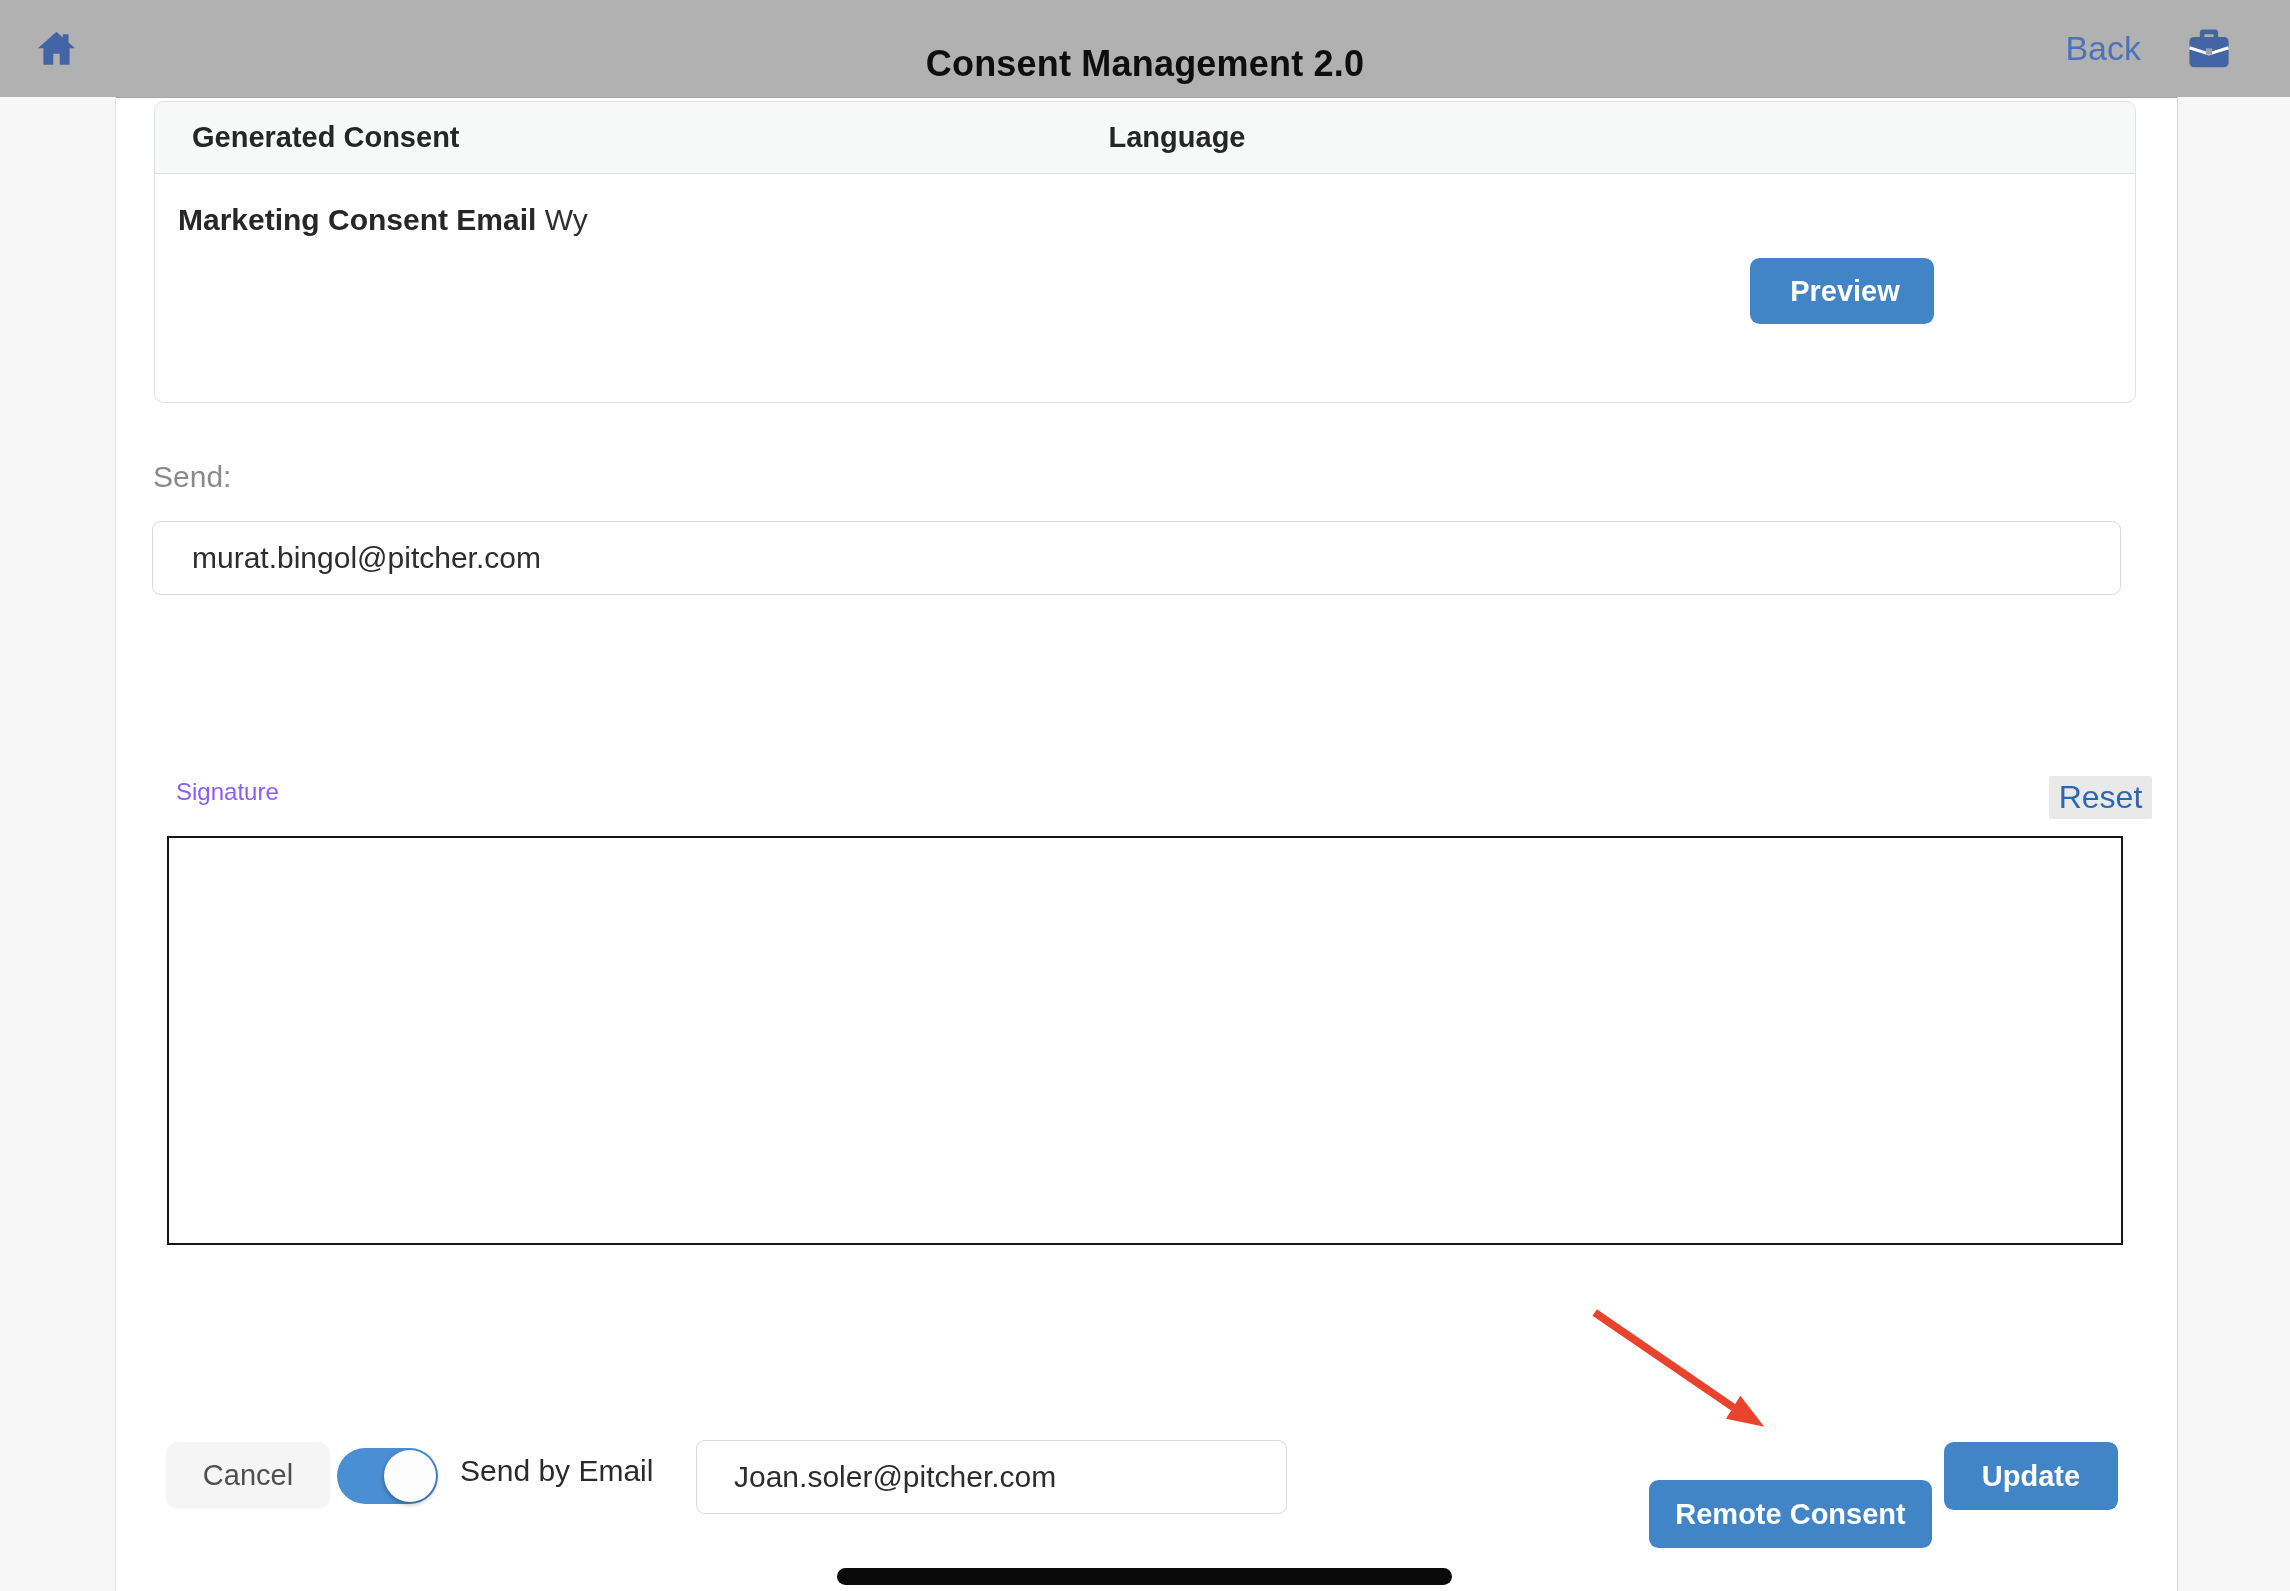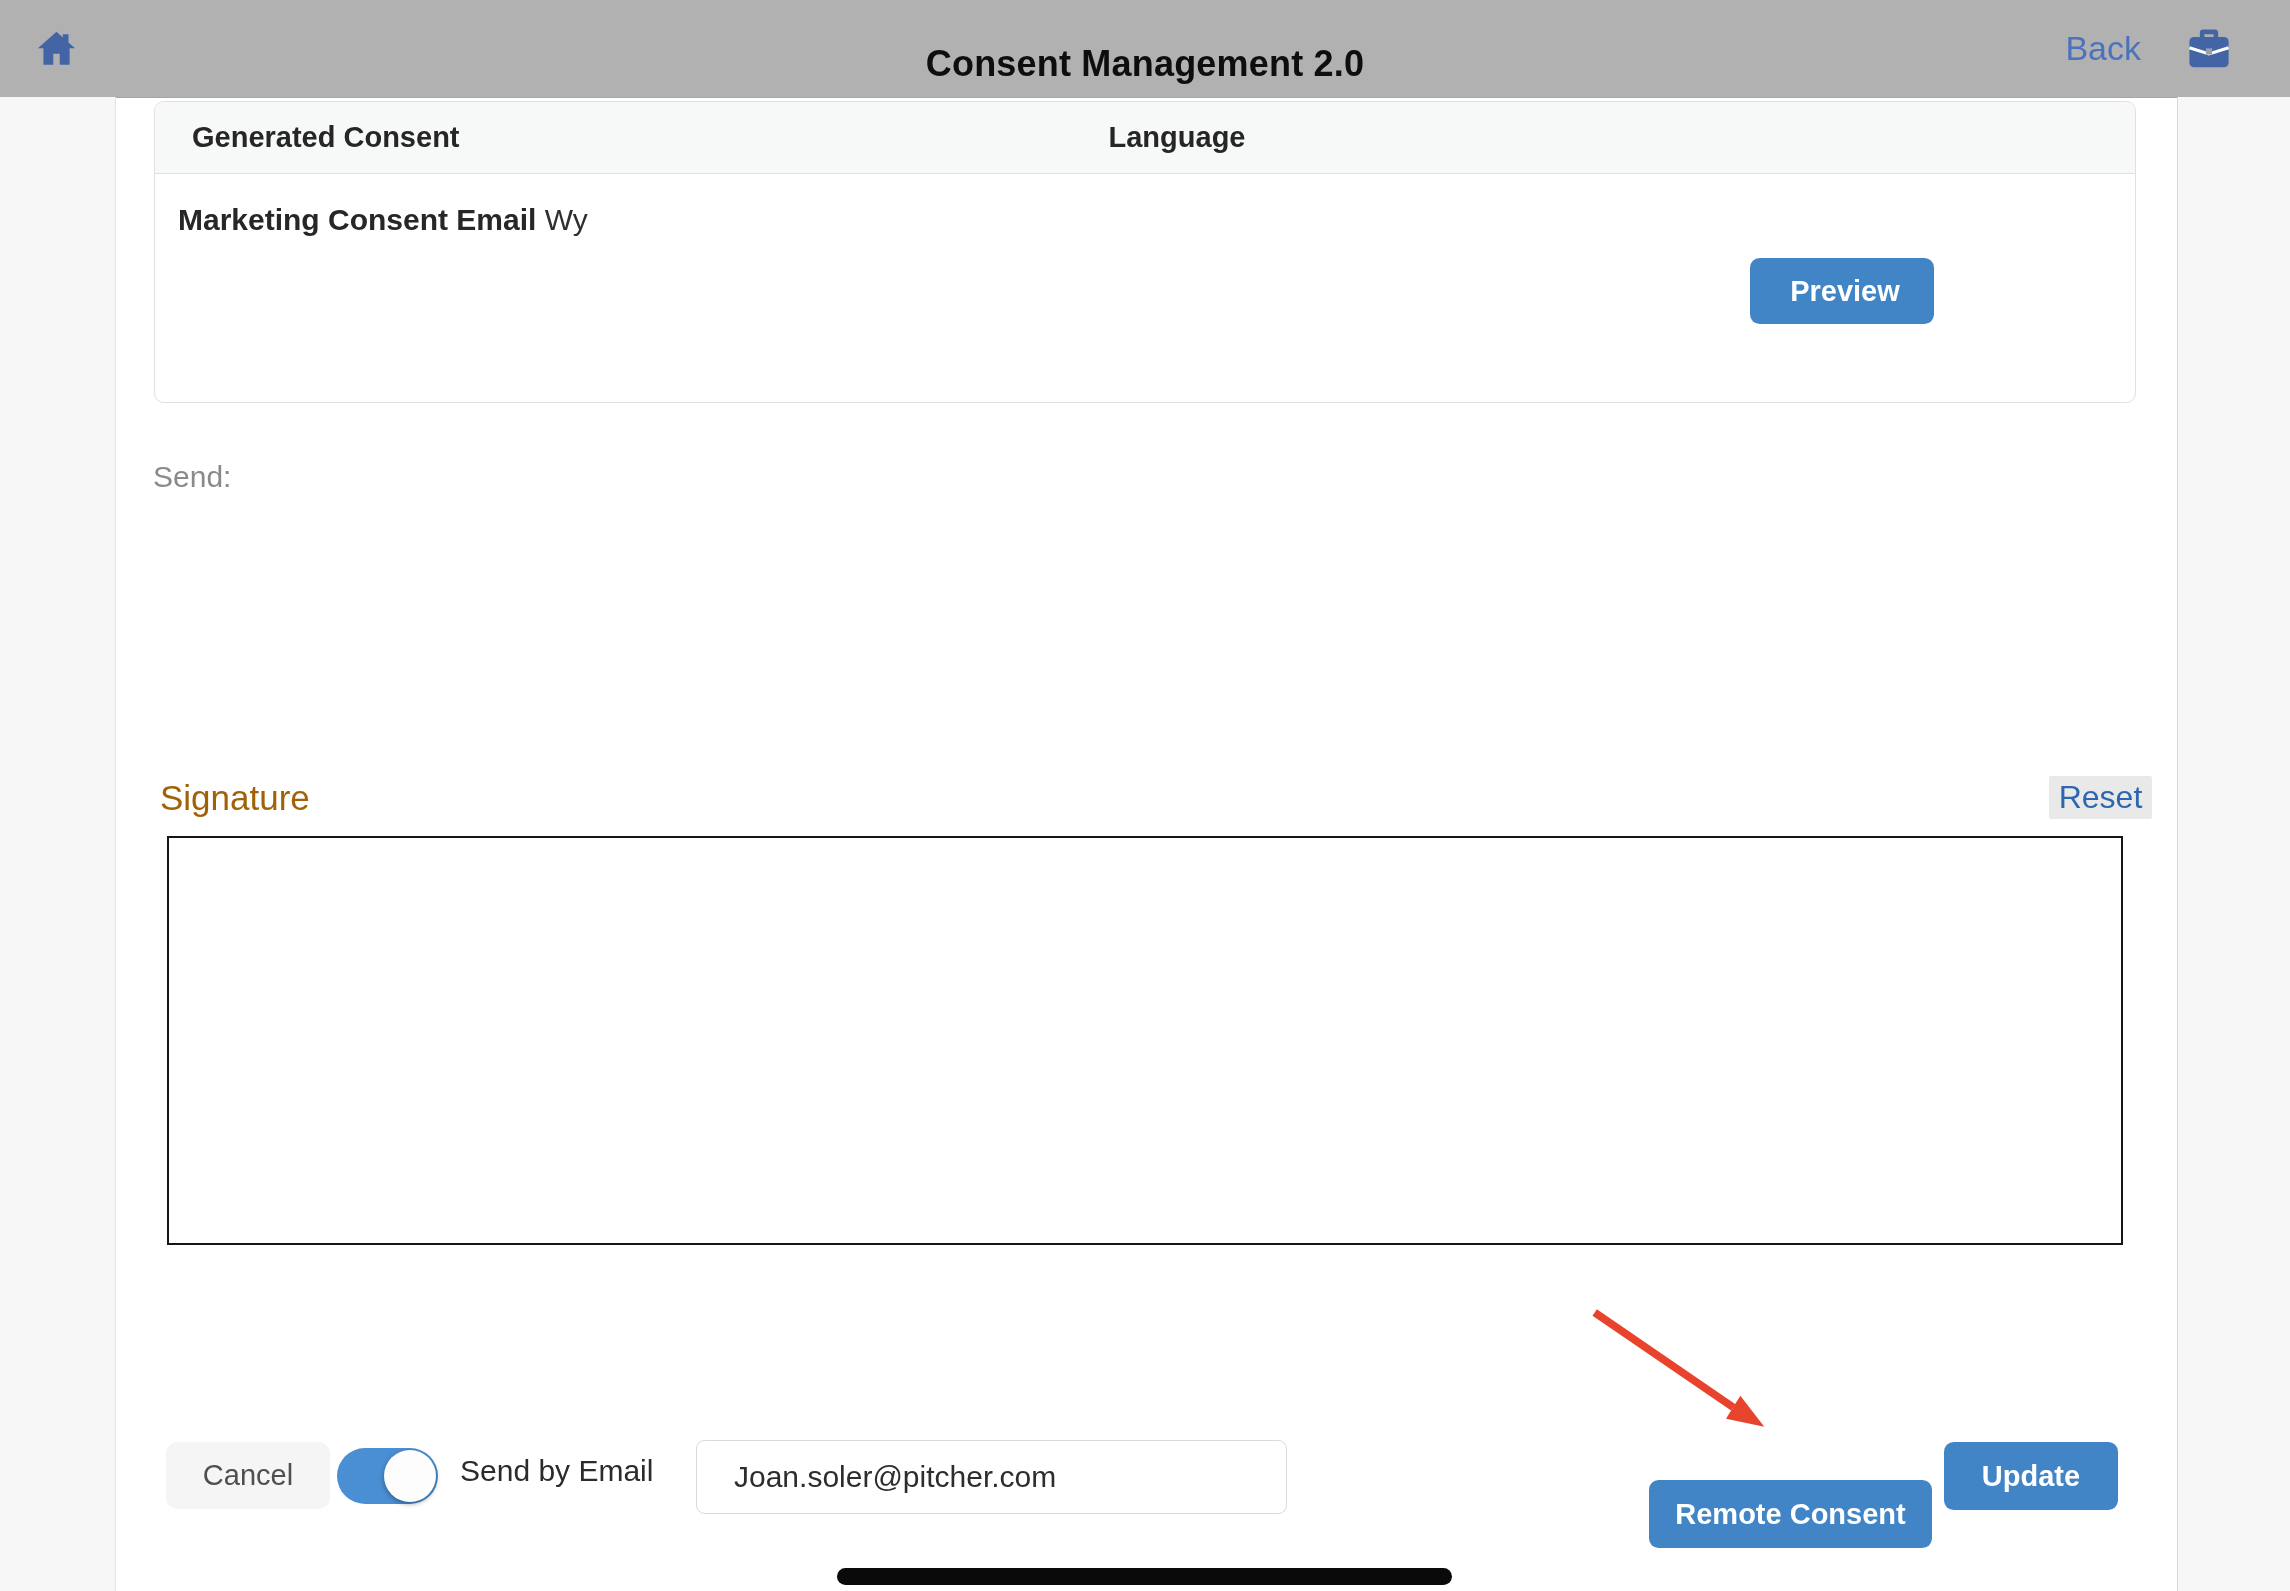--- a/index.html
+++ b/index.html
@@ -45,21 +45,21 @@
                color:#ffffff;font-size:29px;font-weight:bold;font-family:inherit;padding-left:12px;}
 
   
   .email-label{position:absolute;left:153px;top:460px;font-size:30px;color:#8a8a8a;}
   .text-input{position:absolute;background:#ffffff;border:1px solid #d9d9d9;
               border-radius:8.7px;box-sizing:border-box;font-size:30px;color:#2d2d2d;
               font-family:inherit;outline:none;}
   .email-input{left:152px;top:521px;width:1969px;height:74px;padding:0 0 0 39px;}
 
   
-  .sig-label{position:absolute;left:160px;top:778px;font-size:35px;color:#a16207;}
+  .sig-label{position:absolute;left:176px;top:778px;font-size:24px;color:#8b5cf6;}
   .reset-btn{position:absolute;left:2049px;top:776px;padding:2.9px 9.7px;background:#e9e9e9;
              border:none;border-radius:1.9px;font-size:32px;color:#2e66b0;
              cursor:pointer;font-family:inherit;}
   .sig-pad{position:absolute;left:167px;top:836px;width:1956px;height:409px;
            background:#ffffff;border:2.9px solid #161616;box-sizing:border-box;}
 
   
   .cancel-btn{position:absolute;left:166px;top:1442px;width:164px;height:67px;
               background:#f5f5f5;border:none;border-radius:11.6px;color:#4f4f4f;
               font-size:29px;cursor:pointer;font-family:inherit;}
@@ -120,20 +120,21 @@
       <span class="hdr c2">Language</span>
     </div>
     <div class="card-row">
       <span class="row-title"><b>Marketing Consent Email</b><span> Wy</span></span>
       <span></span>
       <button class="preview-btn">Preview</button>
     </div>
   </section>
 
   <label class="email-label">Send:</label>
+  <input class="text-input email-input" type="text" value="murat.bingol@pitcher.com" style="">
 
   <span class="sig-label">Signature</span>
   <button class="reset-btn">Reset</button>
   <div class="sig-pad"></div>
 
   <button class="cancel-btn">Cancel</button>
   <div class="toggle" role="switch" aria-checked="true">
     <div class="knob"></div>
   </div>
   <span class="send-label">Send by Email</span>

